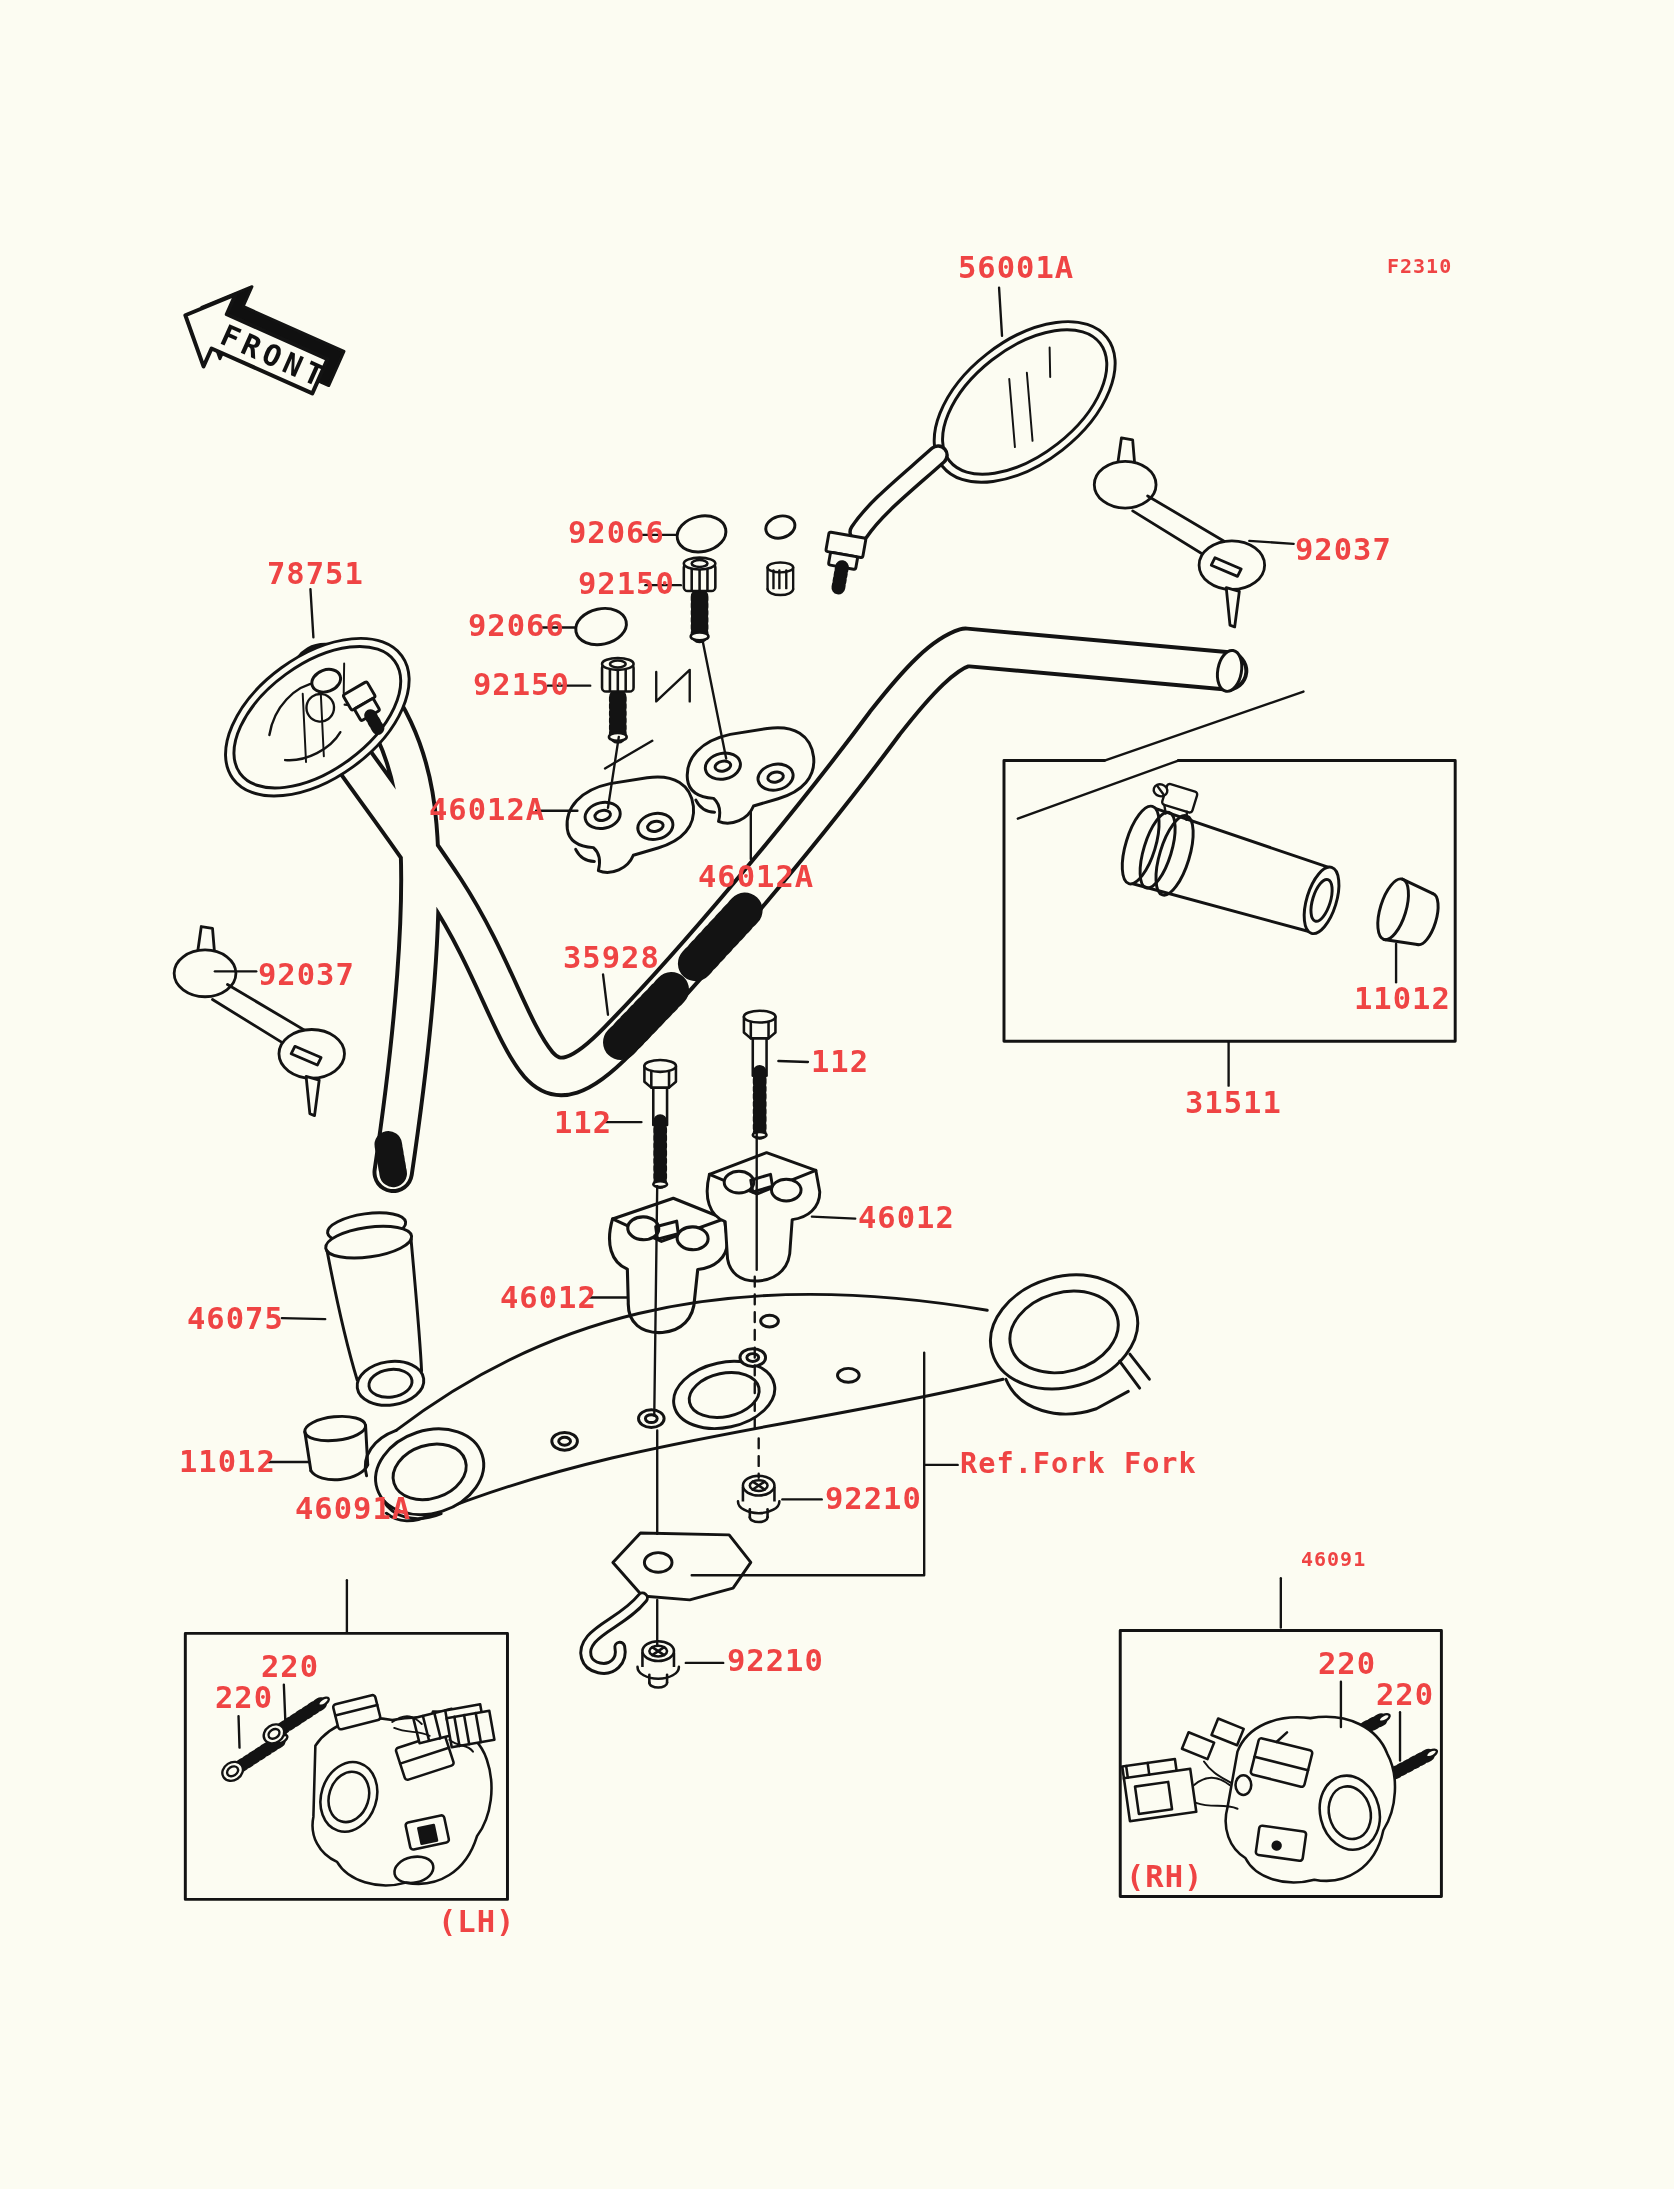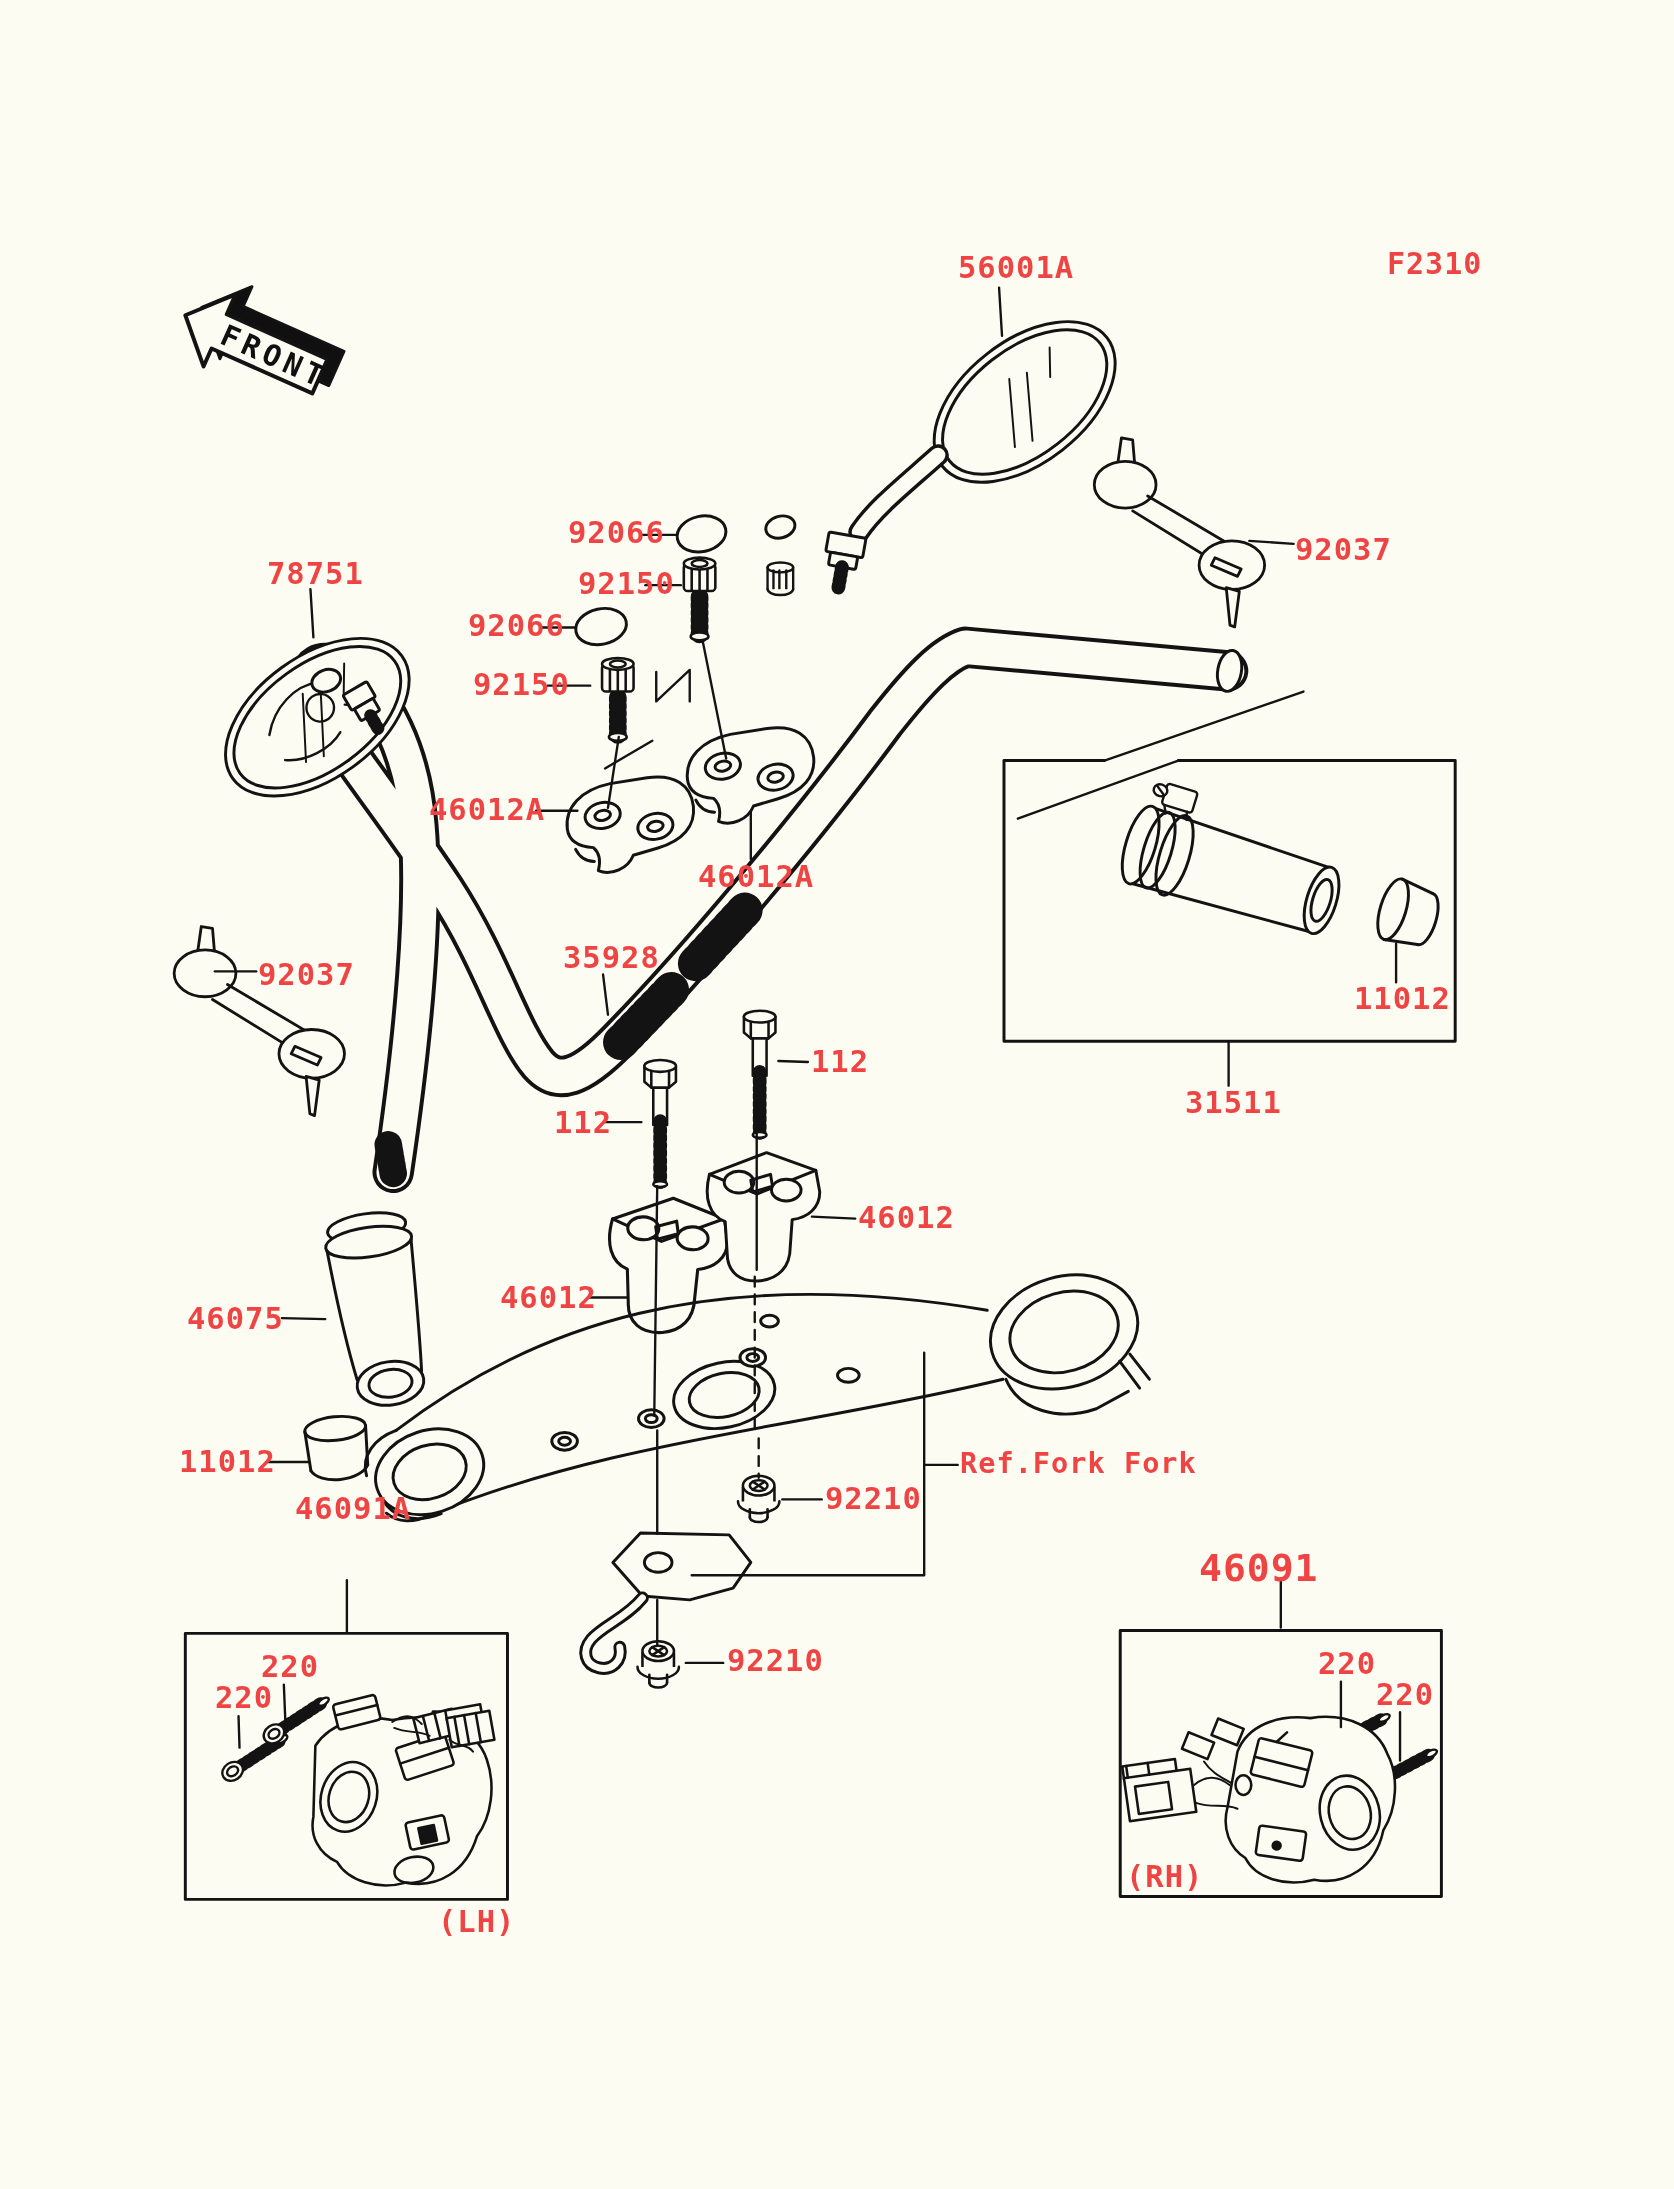--- a/index.html
+++ b/index.html
@@ -365,21 +365,21 @@
       <line x1="667" y1="1452" x2="667" y2="1557"></line>
       <line x1="667" y1="1624" x2="667" y2="1670"></line>
       <line x1="768" y1="1150" x2="768" y2="1289"></line>
       <line x1="766" y1="1296" x2="766" y2="1450" stroke-dasharray="10 8"></line>
       <line x1="770" y1="1460" x2="770" y2="1500" stroke-dasharray="10 8"></line>
     </g>
   </g>
 </svg>
 
 <div id="labels">
-      <div class="callout" style="left: 1387px; top: 249px; font-size: 30px;">F2310</div>
+      <div class="callout" style="left: 1387px; top: 256px; font-size: 20px;">F2310</div>
       <div class="callout" style="left: 958px; top: 253px; font-size: 30.5px;">56001A</div>
       <div class="callout" style="left: 267px; top: 559px; font-size: 30.5px;">78751</div>
       <div class="callout" style="left: 568px; top: 518px; font-size: 30.5px;">92066</div>
       <div class="callout" style="left: 578px; top: 569px; font-size: 30.5px;">92150</div>
       <div class="callout" style="left: 468px; top: 611px; font-size: 30.5px;">92066</div>
       <div class="callout" style="left: 473px; top: 670px; font-size: 30.5px;">92150</div>
       <div class="callout" style="left: 1295px; top: 535px; font-size: 30.5px;">92037</div>
       <div class="callout" style="left: 429px; top: 795px; font-size: 30.5px;">46012A</div>
       <div class="callout" style="left: 698px; top: 862px; font-size: 30.5px;">46012A</div>
       <div class="callout" style="left: 563px; top: 943px; font-size: 30.5px;">35928</div>
@@ -389,21 +389,21 @@
       <div class="callout" style="left: 858px; top: 1203px; font-size: 30.5px;">46012</div>
       <div class="callout" style="left: 500px; top: 1283px; font-size: 30.5px;">46012</div>
       <div class="callout" style="left: 187px; top: 1304px; font-size: 30.5px;">46075</div>
       <div class="callout" style="left: 179px; top: 1447px; font-size: 30.5px;">11012</div>
       <div class="callout" style="left: 1354px; top: 984px; font-size: 30.5px;">11012</div>
       <div class="callout" style="left: 1185px; top: 1088px; font-size: 30.5px;">31511</div>
       <div class="callout" style="left: 960px; top: 1449px; font-size: 28.6px;">Ref.Fork Fork</div>
       <div class="callout" style="left: 825px; top: 1484px; font-size: 30.5px;">92210</div>
       <div class="callout" style="left: 727px; top: 1646px; font-size: 30.5px;">92210</div>
       <div class="callout" style="left: 295px; top: 1494px; font-size: 30.5px;">46091A</div>
-      <div class="callout" style="left: 1199px; top: 1549px; font-size: 38px;">46091</div>
+      <div class="callout" style="left: 1301px; top: 1549px; font-size: 20px;">46091</div>
       <div class="callout" style="left: 261px; top: 1652px; font-size: 30.5px;">220</div>
       <div class="callout" style="left: 215px; top: 1683px; font-size: 30.5px;">220</div>
       <div class="callout" style="left: 1318px; top: 1649px; font-size: 30.5px;">220</div>
       <div class="callout" style="left: 1376px; top: 1680px; font-size: 30.5px;">220</div>
       <div class="callout" style="left: 438px; top: 1863px; font-size: 30.5px; margin-top: 44px;">(LH)</div>
       <div class="callout" style="left: 1126px; top: 1862px; font-size: 30.5px;">(RH)</div>
     </div>
 
 </div>
 

